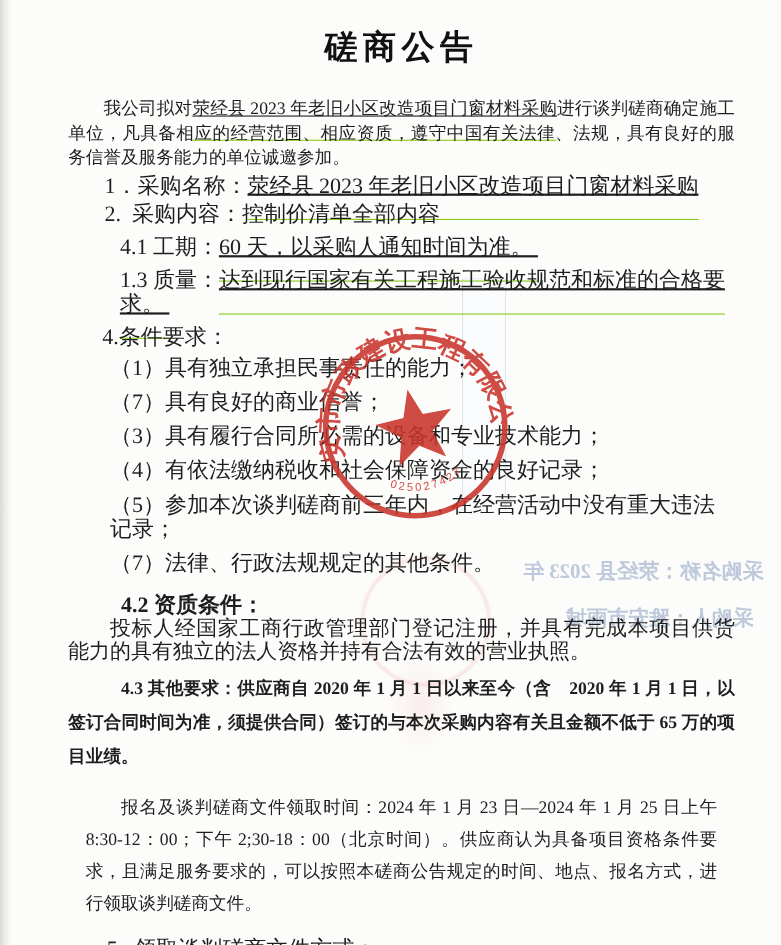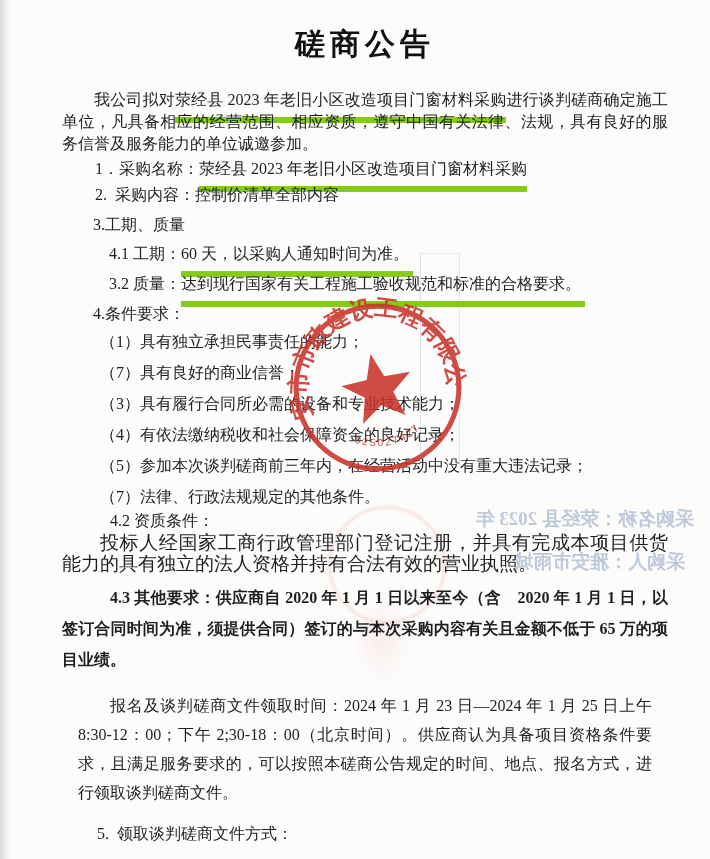--- a/index.html
+++ b/index.html
@@ -23,27 +23,27 @@
   .title{
     margin-top:8px;height:40px;line-height:40px;
     text-align:center;font-size:30px;font-weight:bold;letter-spacing:5px;
     color:#111;
   }
   p,.line{white-space:pre-wrap;}
   .intro{
     margin:25px 0 0 0;font-size:16px;line-height:22px;
     text-indent:2em;text-align:justify;
   }
-  .line{font-size:16px;line-height:22px;}
+  .line{font-size:20px;line-height:22px;}
   .item-num{margin:2px 0 0 33px;line-height:24px;}
   .h-sec{margin:7px 0 0 31px;}
   .h-sub{margin:7px 0 0 47px;}
   .cond{margin:9px 0 0 38px;}
-  .u{border-bottom:6px solid #84cc16;padding-bottom:9px;}
-  .b42-head{margin:2px 0 0 48px;}
+  .u{border-bottom:1px solid #84cc16;padding-bottom:19px;text-decoration:underline;}
+  .b42-head{margin:16px 0 0 48px;font-weight:bold;}
   .b42{margin:0;font-size:19px;line-height:21px;text-indent:2em;text-align:justify;}
   .b43{margin:8px 0 0 0;font-size:16px;line-height:31px;text-indent:48px;text-align:justify;font-weight:bold;}
   .signup{margin:16px;font-size:16px;line-height:29px;text-indent:2em;text-align:justify;font-family:Liberation Serif, serif;}
   .h5line{margin:2px 0 15px 35px;}
 
   
   .seal{
     position:absolute;left:285px;top:295px;width:185px;height:185px;
     transform:rotate(-12deg);
     opacity:.88;
@@ -95,25 +95,24 @@
   <div class="content">
 
     <div class="title">磋商公告</div>
 
     <p class="intro"><span>我公司拟对</span><span class="u">荥经县 2023 年老旧小区改造项目门窗材料采购</span><span>进行谈判磋商确定施工单位，凡具备相应的经营范围、相应资质，遵守中国有关法律、法规，具有良好的服务信誉及服务能力的单位诚邀参加。</span></p>
 
     <div class="line item-num"><span>1．采购名称：</span><span class="u">荥经县 2023 年老旧小区改造项目门窗材料采购</span></div>
 
     <div class="line item-num"><span>2.  采购内容：</span><span>控制价清单全部内容</span></div>
 
-    <div class="line h-sec">3.工期、质量</div>
 
     <div class="line h-sub"><span>4.1 工期：</span><span class="u">60 天，以采购人通知时间为准。 </span></div>
 
-    <div class="line h-sub" style="margin-top:8px"><span>3.2 质量：</span><span class="u">达到现行国家有关工程施工验收规范和标准的合格要求。 </span></div>
+    <div class="line h-sub" style="margin-top:8px"><span>1.3 质量：</span><span class="u">达到现行国家有关工程施工验收规范和标准的合格要求。 </span></div>
 
     <div class="line h-sec" style="margin-top:8px">4.条件要求：</div>
 
 
     <div class="line cond" style="margin-top:6px">（1）具有独立承担民事责任的能力；</div>
     <div class="line cond">（7）具有良好的商业信誉；</div>
     <div class="line cond">（3）具有履行合同所必需的设备和专业技术能力；</div>
     <div class="line cond">（4）有依法缴纳税收和社会保障资金的良好记录；</div>
     <div class="line cond">（5）参加本次谈判磋商前三年内，在经营活动中没有重大违法记录；</div>
     <div class="line cond">（7）法律、行政法规规定的其他条件。</div>

